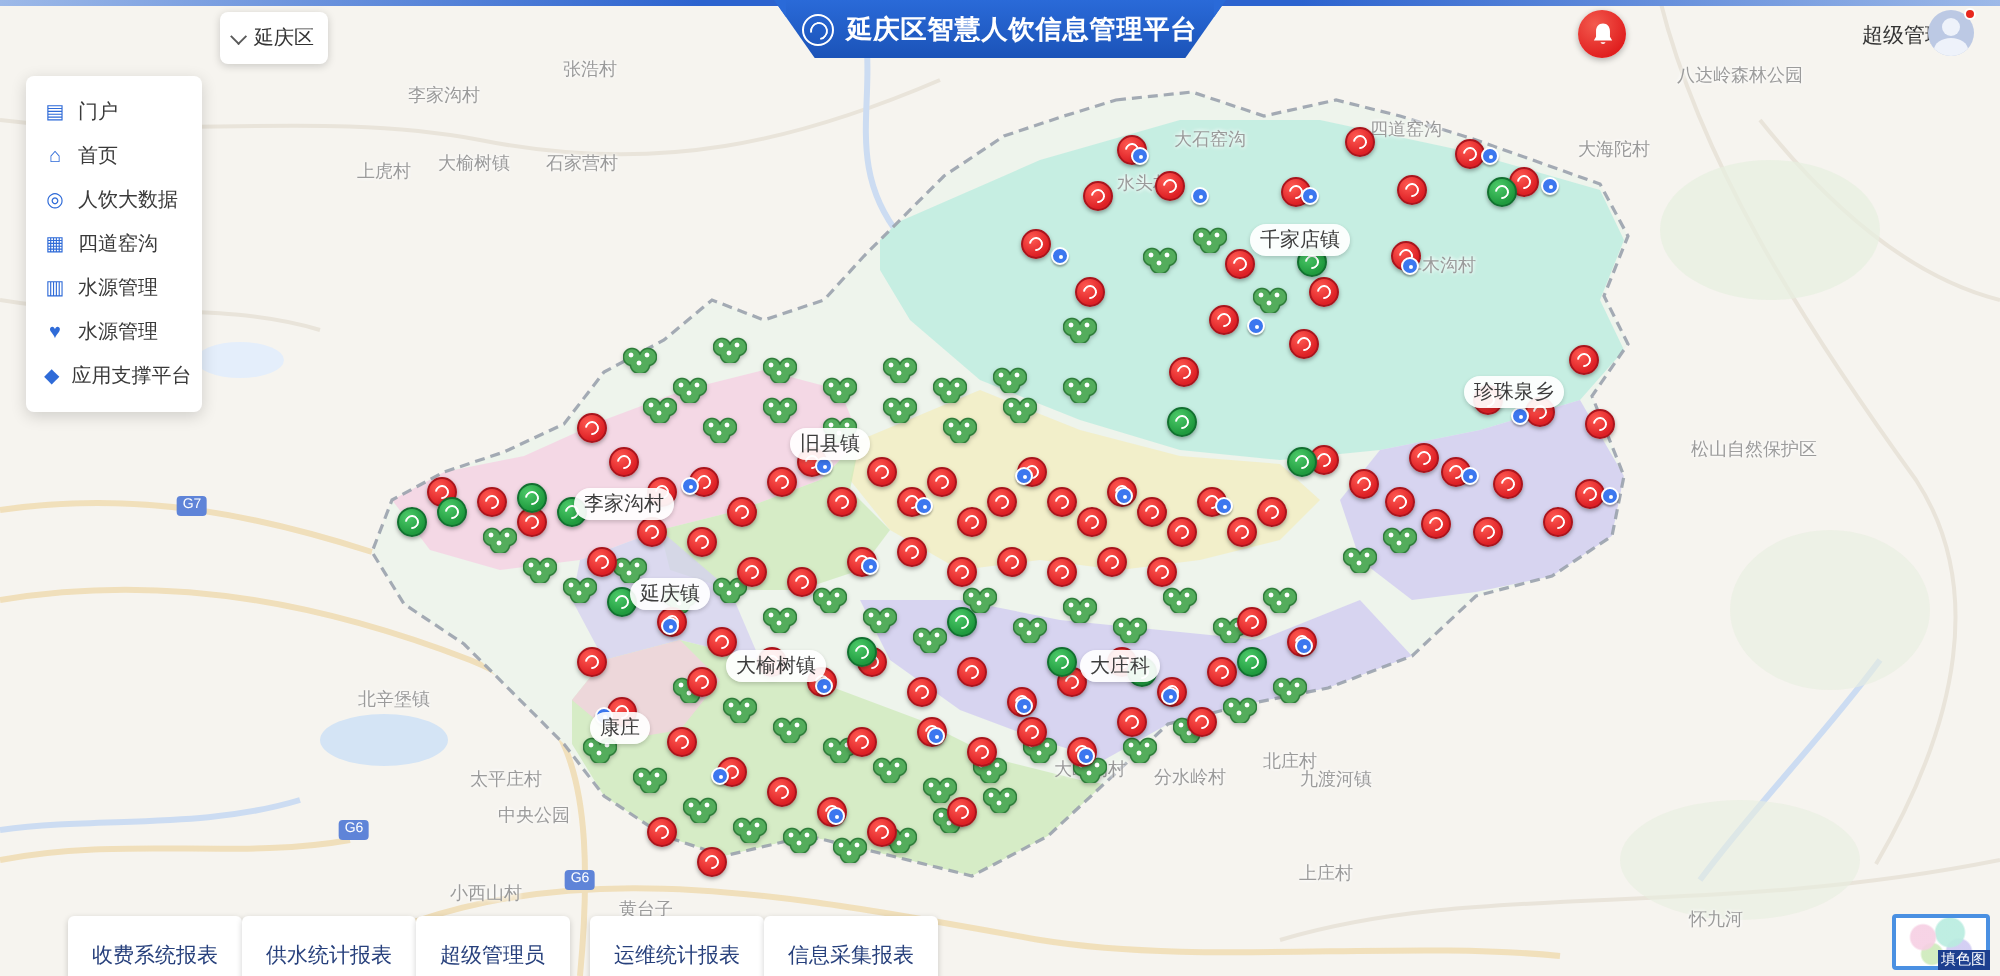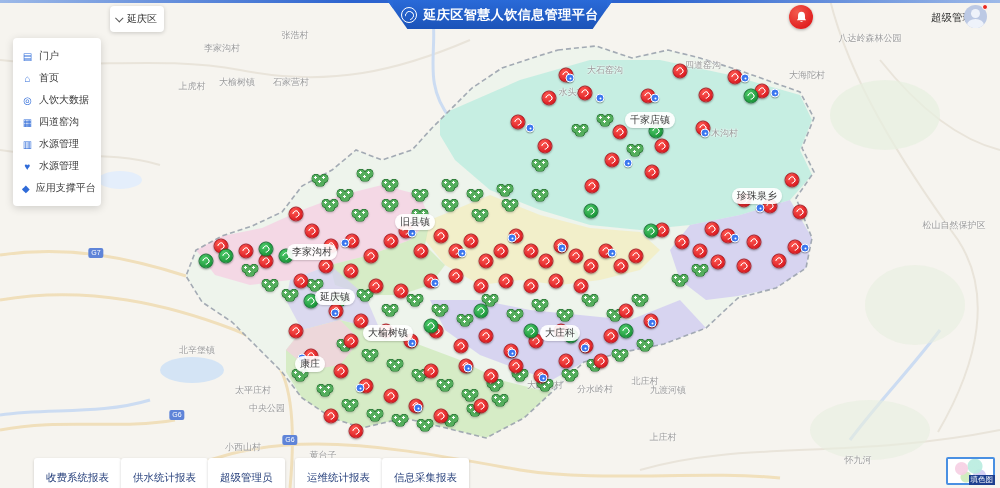--- a/index.html
+++ b/index.html
@@ -208,21 +208,21 @@
       <span class="village-label" style="left: 595px; top: 389px;">分水岭村</span>
       <span class="village-label" style="left: 645px; top: 381px;">北庄村</span>
       <span class="village-label" style="left: 668px; top: 390px;">九渡河镇</span>
       <span class="village-label" style="left: 663px; top: 437px;">上庄村</span>
       <span class="village-label" style="left: 197px; top: 350px;">北辛堡镇</span>
       <span class="village-label" style="left: 253px; top: 390px;">太平庄村</span>
       <span class="village-label" style="left: 267px; top: 408px;">中央公园</span>
       <span class="village-label" style="left: 243px; top: 447px;">小西山村</span>
       <span class="village-label" style="left: 323px; top: 455px;">黄台子</span>
       <span class="village-label" style="left: 870px; top: 38px;">八达岭森林公园</span>
-      <span class="village-label" style="left: 954px; top: 225px;">松山自然保护区</span>
+      <span class="village-label" style="left: 877px; top: 225px;">松山自然保护区</span>
       <span class="village-label" style="left: 858px; top: 432px; margin-top: 28px;">怀九河</span>
       <span class="road-badge" style="left: 177px; top: 415px;">G6</span>
       <span class="road-badge" style="left: 96px; top: 253px;">G7</span>
       <span class="road-badge" style="left: 290px; top: 440px;">G6</span>
     </div>
   <div id="marker-layer">
       <div class="m-cluster" style="left: 320px; top: 180px;"></div>
       <div class="m-cluster" style="left: 345px; top: 195px;"></div>
       <div class="m-cluster" style="left: 365px; top: 175px;"></div>
       <div class="m-cluster" style="left: 390px; top: 185px;"></div>

